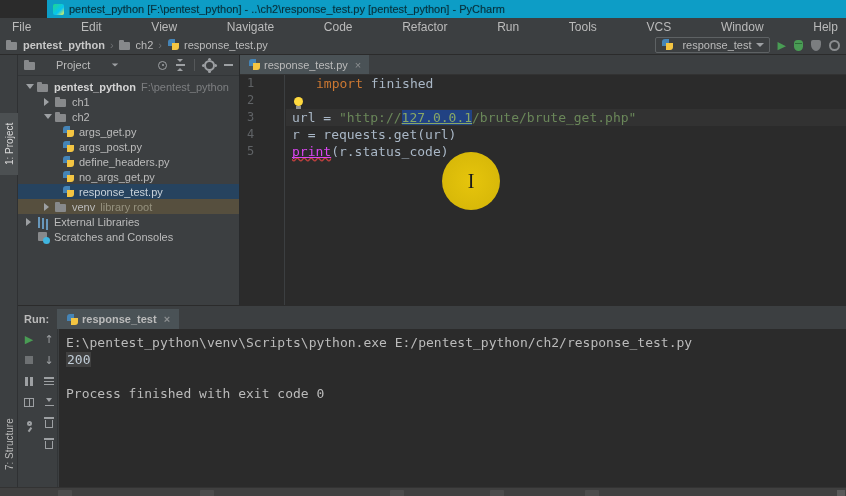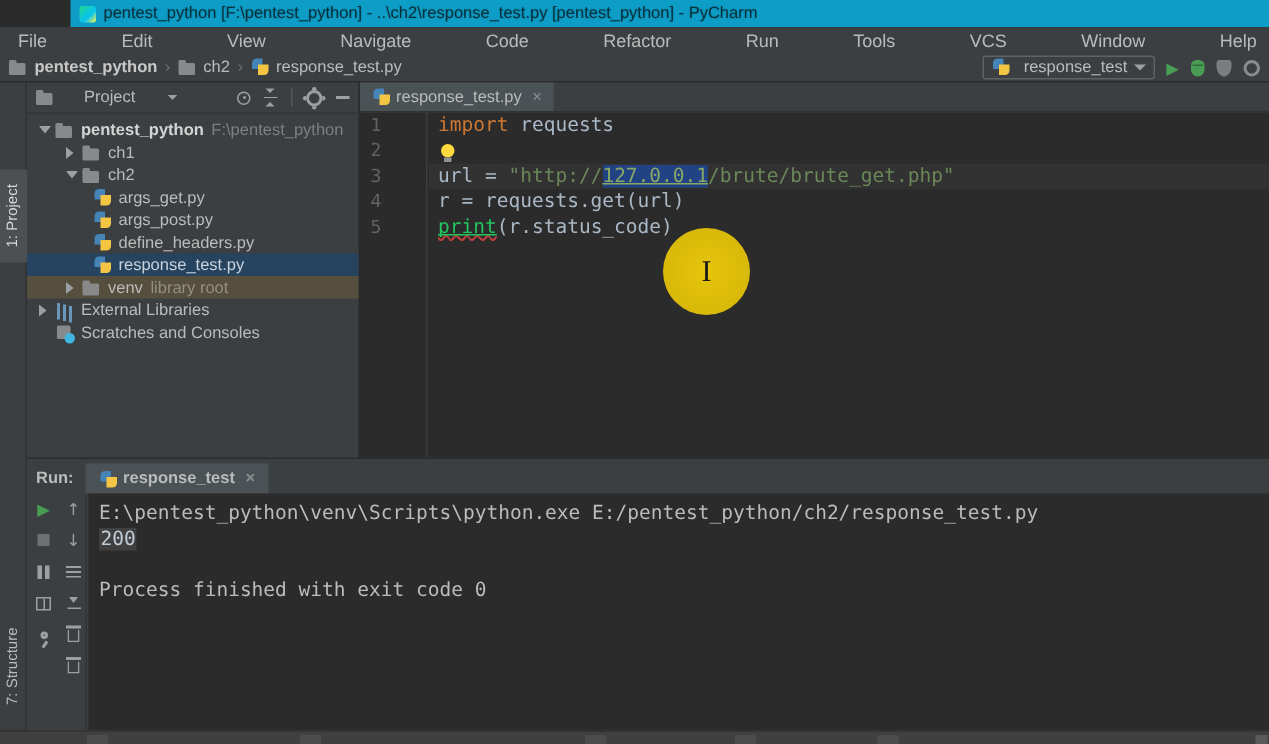--- a/index.html
+++ b/index.html
@@ -83,25 +83,25 @@
   .ed-tab { height:19px; background:#4a5256; display:flex; align-items:center; gap:5px; padding:0 8px; font-size:11px; color:#bbbbbb; }
   .ed-tab .ic { width:11px; height:11px; margin-right:0; }
   .tab-close { color:#8c8f91; font-size:11px; margin-left:2px; }
 
   #code-area { position:relative; height:230px; font-family:"DejaVu Sans Mono","Liberation Mono",monospace; font-size:13px; }
   #gutter { position:absolute; left:0; top:0; width:45px; height:230px; border-right:1px solid #3c3f41; color:#606366; }
   .gut-num { height:17px; line-height:17px; padding-left:7px; font-size:12px; }
   #code-lines { position:absolute; left:46px; top:0; right:0; }
   .code-line { height:17px; line-height:17px; padding-left:6px; white-space:pre; color:#a9b7c6; }
   .code-line.current { background:#323232; }
-  .tok-kw { color:#cc7832; }
+  .tok-kw { color:#cc7832;margin-left:24px; }
   .tok-str { color:#6a8759; }
   .tok-sel { background:#214283; color:#8aa865; text-decoration:underline;margin-top:38px; }
   .tok-fn-wavy { text-decoration:underline wavy #bc3f3c; text-decoration-skip-ink:none; }
-  .tok-fn-ul { text-decoration:underline; color:#22c55e; }
+  .tok-fn-ul { text-decoration:underline; color:#d946ef; }
   .bulb { display:inline-block; width:9px; height:9px; background:#ffd93e; border-radius:50%; position:relative; top:1px; left:2px; }
   .bulb::after { content:""; position:absolute; left:2px; bottom:-3px; width:5px; height:3px; background:#8f9293; }
   #cursor-halo { left:202px; top:77px; width:58px; height:58px; border-radius:50%; background:radial-gradient(circle, rgba(240,205,10,.95) 0%, rgba(235,200,5,.9) 70%, rgba(235,200,5,.55) 100%); display:flex; align-items:center; justify-content:center; }
   #ibeam { font-family:"Liberation Serif", serif; font-size:20px; color:#1a1a1a; font-weight:400; }
 
   
   #runpanel { left:18px; top:305px; width:828px; height:182px; background:#3c3f41; border-top:1px solid #2b2b2b; }
   #run-header { height:23px; display:flex; align-items:flex-end; padding-left:6px;font-weight:bold; }
   #run-label { color:#bbbbbb; font-size:11px; padding:0 8px 4px 0; }
   .run-tab { height:20px; background:#4a5256; display:flex; align-items:center; gap:5px; padding:0 9px; font-size:11px; color:#bbbbbb; }
@@ -223,20 +223,24 @@
         <span>args_get.py</span>
       </div>
       <div class="tree-row d2">
         <span class="ic py"></span>
         <span>args_post.py</span>
       </div>
       <div class="tree-row d2">
         <span class="ic py"></span>
         <span>define_headers.py</span>
       </div>
+      <div class="tree-row d2">
+        <span class="ic py"></span>
+        <span>no_args_get.py</span>
+      </div>
       <div class="tree-row d2 selected">
         <span class="ic py"></span>
         <span>response_test.py</span>
       </div>
       <div class="tree-row d1 venv-row">
         <span class="chev right"></span>
         <span class="ic folder"></span>
         <span>venv</span>
         <span class="extra">library root</span>
       </div>
@@ -263,21 +267,21 @@
     </div>
     <div id="code-area">
       <div id="gutter">
         <div class="gut-num">1</div>
         <div class="gut-num">2</div>
         <div class="gut-num">3</div>
         <div class="gut-num">4</div>
         <div class="gut-num">5</div>
       </div>
       <div id="code-lines">
-        <div class="code-line"><span class="tok-kw">import</span><span> requests</span></div>
+        <div class="code-line"><span class="tok-kw">import</span><span> finished</span></div>
         <div class="code-line"><span class="bulb"></span></div>
         <div class="code-line current"><span>url</span><span> = </span><span class="tok-str">"http://</span><span class="tok-sel">127.0.0.1</span><span class="tok-str">/brute/brute_get.php"</span></div>
         <div class="code-line"><span>r = requests.get(url)</span></div>
         <div class="code-line"><span class="tok-fn-wavy"><span class="tok-fn-ul">print</span></span><span>(r.status_code)</span></div>
       </div>
       <div id="cursor-halo" class="abs">
         <span id="ibeam">I</span>
       </div>
     </div>
   </div>

